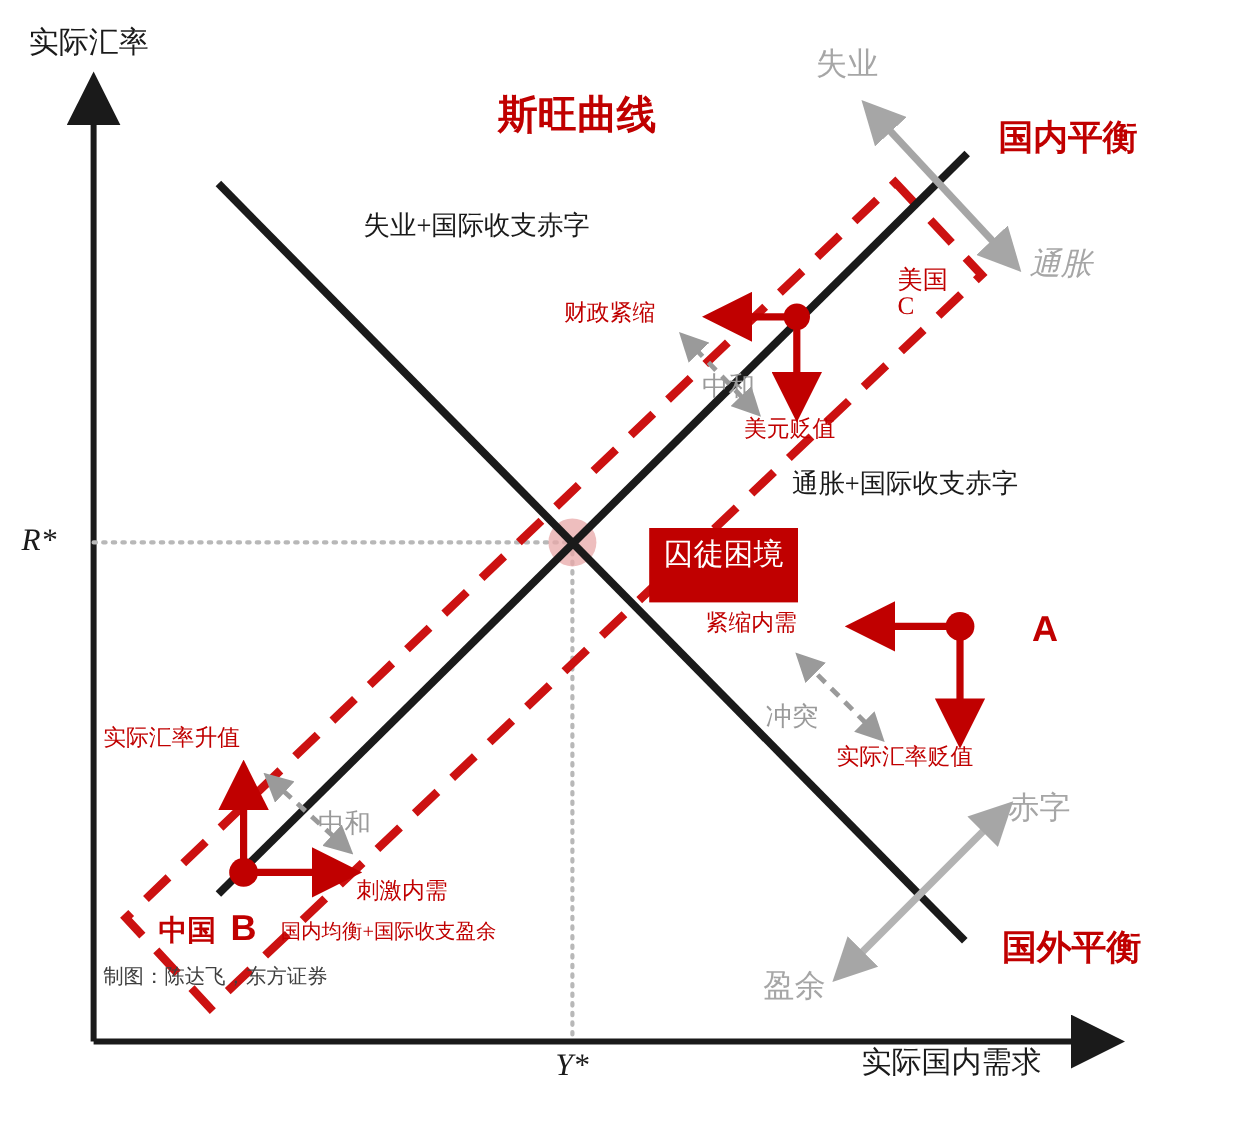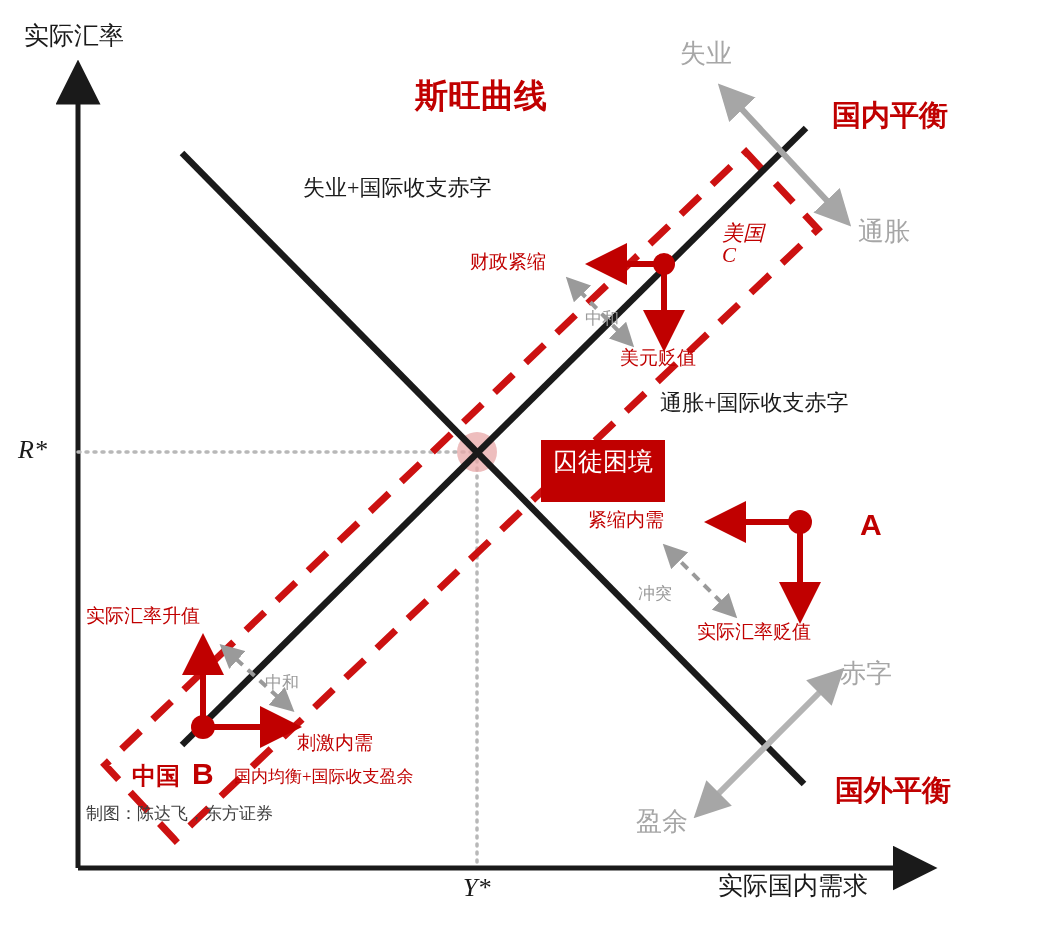--- a/index.html
+++ b/index.html
@@ -53,21 +53,21 @@
     font-size: 26px;
     color: #1a1a1a;
     font-style: italic;
     font-family: "Liberation Serif", "DejaVu Serif", serif;
   }
   .gray-big {
     font-size: 26px;
     color: #a6a6a6;
   }
   .gray-small {
-    font-size: 17px;
+    font-size: 22px;
     color: #9a9a9a;
   }
   .red-arrow-lbl {
     font-size: 19px;
     color: #c00000;
   }
   .red-small {
     font-size: 17px;
     color: #c00000;
   }
@@ -195,35 +195,35 @@
   <div class="lbl bal-label" style="left:835px; top:775px;text-align:center;">国外平衡</div>
 
   <div class="lbl quad" style="left:303px; top:176px;">失业+国际收支赤字</div>
 
 
   <div class="lbl quad" style="left:660px; top:391px;">通胀+国际收支赤字</div>
 
 
   <div class="lbl gray-big" style="left:680px; top:40px;">失业</div>
 
-  <div class="lbl gray-big" style="left:858px; top:218px;">通胀</div>
+  <div class="lbl gray-big" style="left:858px; top:206px;font-style:italic;">通胀</div>
 
   <div class="lbl gray-big" style="left:840px; top:660px;">赤字</div>
 
   <div class="lbl gray-big" style="left:636px; top:808px;">盈余</div>
 
   <div class="lbl gray-small" style="left:585px; top:310px;">中和</div>
 
   <div class="lbl gray-small" style="left:265px; top:674px;">中和</div>
 
   <div class="lbl gray-small" style="left:638px; top:585px;">冲突</div>
 
   <div class="lbl red-arrow-lbl" style="left:470px; top:252px;">财政紧缩</div>
   <div class="lbl red-arrow-lbl" style="left:620px; top:348px;">美元贬值</div>
-  <div class="lbl us-tag" style="left:722px; top:222px;font-style:italic;">
+  <div class="lbl us-tag" style="left:748px; top:222px;">
     <div>美国</div>
     <div>C</div>
   </div>
 
   <div class="lbl red-arrow-lbl" style="left:588px; top:510px;">紧缩内需</div>
   <div class="lbl red-arrow-lbl" style="left:697px; top:622px;">实际汇率贬值</div>
   <div class="lbl pt-letter" style="left:860px; top:508px;">A</div>
 
   <div class="lbl red-arrow-lbl" style="left:86px; top:606px;">实际汇率升值</div>
   <div class="lbl red-arrow-lbl" style="left:297px; top:733px;">刺激内需</div>

